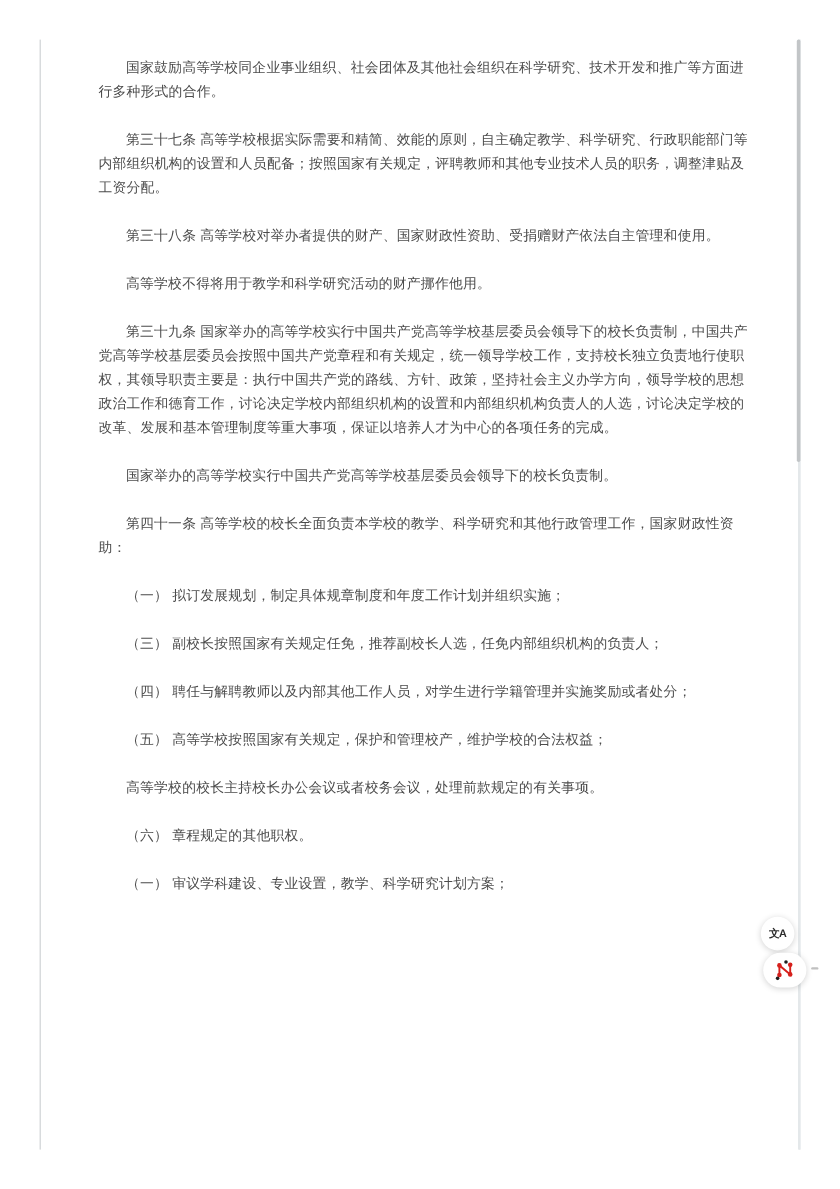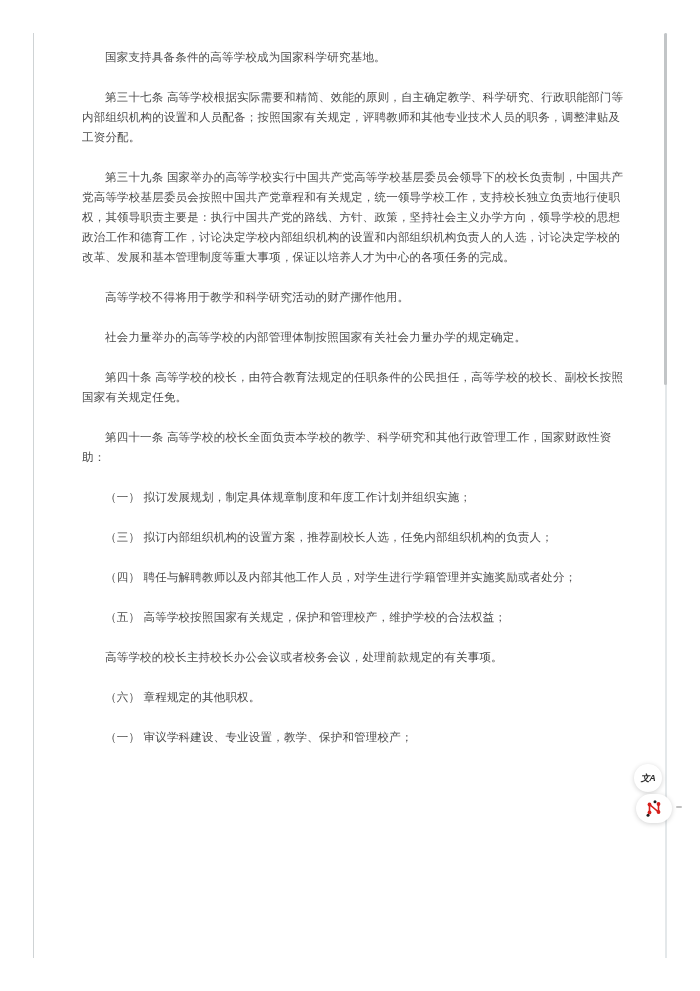--- a/index.html
+++ b/index.html
@@ -73,21 +73,20 @@
     cursor: pointer;
     padding: 0;
     z-index: 10;
   }
   .fab-translate {
     left: 634px;
     top: 764px;
     width: 28px;
     height: 28px;
     border-radius: 50%;
-    font-style: italic;
   }
   .t-icon {
     font-size: 9px;
     font-weight: bold;
     color: #2b2b2b;
     letter-spacing: -0.5px;
     line-height: 1;
     white-space: nowrap;
   }
   .fab-graph {
@@ -108,34 +107,34 @@
     z-index: 11;
   }
 </style>
 </head>
 <body>
 
 <div class="viewport">
 
   <div class="page">
     <div class="content">
-      <p>国家支持具备条件的高等学校成为国家科学研究基地。</p>
+      <p>国家鼓励高等学校同企业事业组织、社会团体及其他社会组织在科学研究、技术开发和推广等方面进行多种形式的合作。</p>
       <p>第三十七条 高等学校根据实际需要和精简、效能的原则，自主确定教学、科学研究、行政职能部门等内部组织机构的设置和人员配备；按照国家有关规定，评聘教师和其他专业技术人员的职务，调整津贴及工资分配。</p>
+      <p>第三十八条 高等学校对举办者提供的财产、国家财政性资助、受捐赠财产依法自主管理和使用。</p>
+      <p>高等学校不得将用于教学和科学研究活动的财产挪作他用。</p>
       <p>第三十九条 国家举办的高等学校实行中国共产党高等学校基层委员会领导下的校长负责制，中国共产党高等学校基层委员会按照中国共产党章程和有关规定，统一领导学校工作，支持校长独立负责地行使职权，其领导职责主要是：执行中国共产党的路线、方针、政策，坚持社会主义办学方向，领导学校的思想政治工作和德育工作，讨论决定学校内部组织机构的设置和内部组织机构负责人的人选，讨论决定学校的改革、发展和基本管理制度等重大事项，保证以培养人才为中心的各项任务的完成。</p>
-      <p>高等学校不得将用于教学和科学研究活动的财产挪作他用。</p>
-      <p>社会力量举办的高等学校的内部管理体制按照国家有关社会力量办学的规定确定。</p>
-      <p>第四十条 高等学校的校长，由符合教育法规定的任职条件的公民担任，高等学校的校长、副校长按照国家有关规定任免。</p>
+      <p>国家举办的高等学校实行中国共产党高等学校基层委员会领导下的校长负责制。</p>
       <p>第四十一条 高等学校的校长全面负责本学校的教学、科学研究和其他行政管理工作，国家财政性资助：</p>
       <p>（一） 拟订发展规划，制定具体规章制度和年度工作计划并组织实施；</p>
-      <p>（三） 拟订内部组织机构的设置方案，推荐副校长人选，任免内部组织机构的负责人；</p>
+      <p>（三） 副校长按照国家有关规定任免，推荐副校长人选，任免内部组织机构的负责人；</p>
       <p>（四） 聘任与解聘教师以及内部其他工作人员，对学生进行学籍管理并实施奖励或者处分；</p>
       <p>（五） 高等学校按照国家有关规定，保护和管理校产，维护学校的合法权益；</p>
       <p>高等学校的校长主持校长办公会议或者校务会议，处理前款规定的有关事项。</p>
       <p>（六） 章程规定的其他职权。</p>
-      <p>（一） 审议学科建设、专业设置，教学、保护和管理校产；</p>
+      <p>（一） 审议学科建设、专业设置，教学、科学研究计划方案；</p>
     </div>
   </div>
 
   <div class="scroll-track"></div>
   <div class="scroll-thumb"></div>
 
   <button class="fab fab-translate">
     <span class="t-icon">文A</span>
   </button>
 

